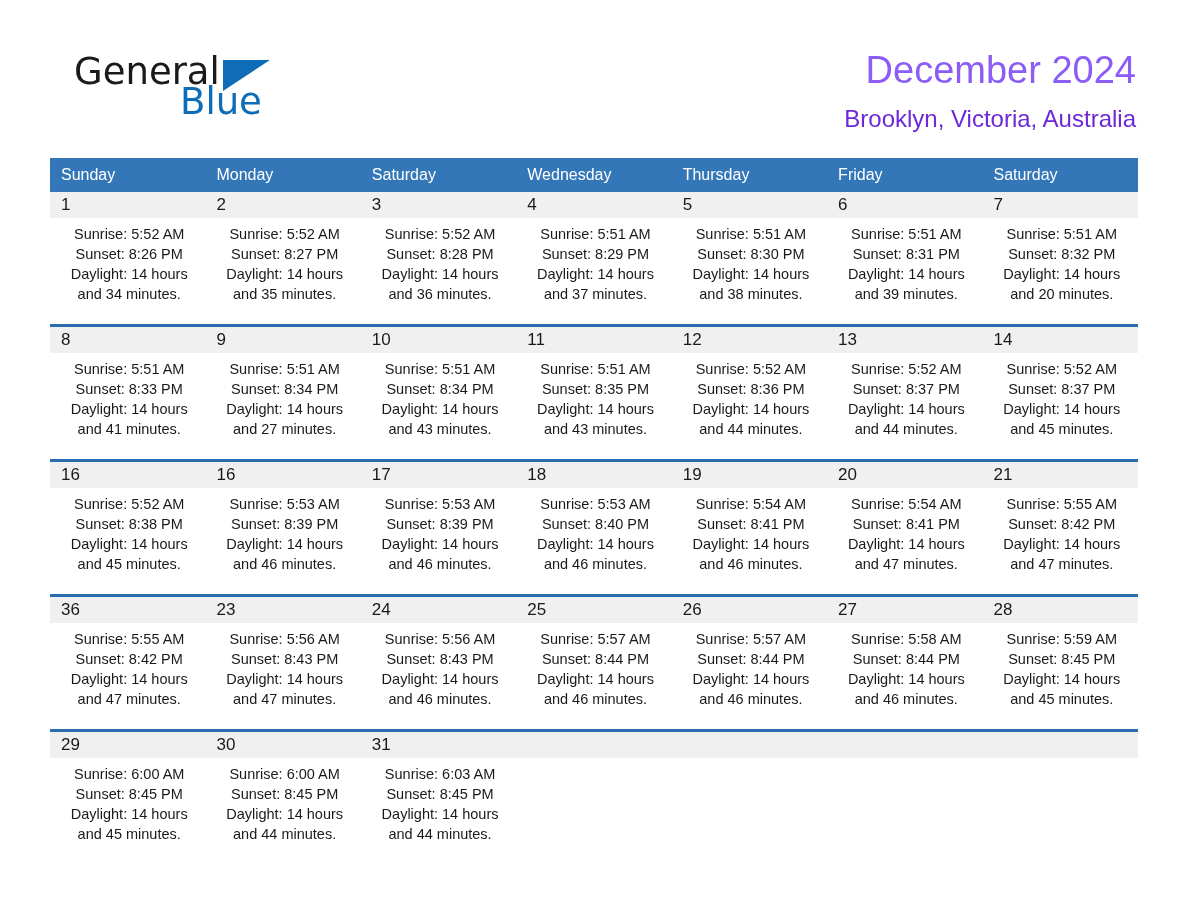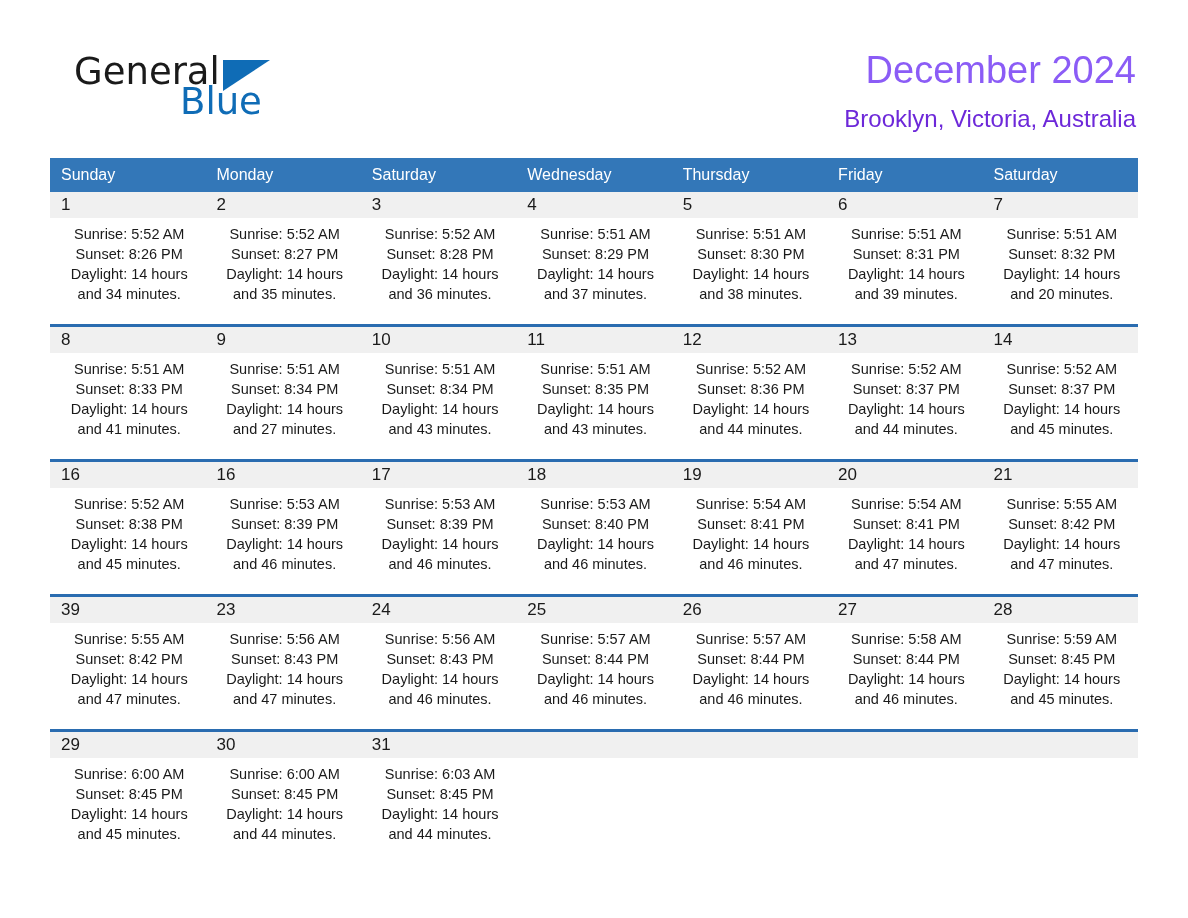--- a/index.html
+++ b/index.html
@@ -423,21 +423,21 @@
                 <div>Daylight: 14 hours</div>
                 <div>and 47 minutes.</div>
               </div>
             </div>
           </td>
       </tr>
 
       <tr class="week-row">
         <td>
             <div class="daycell">
-              <div class="daynum">39</div>
+              <div class="daynum">36</div>
               <div class="dayinfo">
                 <div>Sunrise: 5:55 AM</div>
                 <div>Sunset: 8:42 PM</div>
                 <div>Daylight: 14 hours</div>
                 <div>and 47 minutes.</div>
               </div>
             </div>
           </td>
         <td>
             <div class="daycell">

